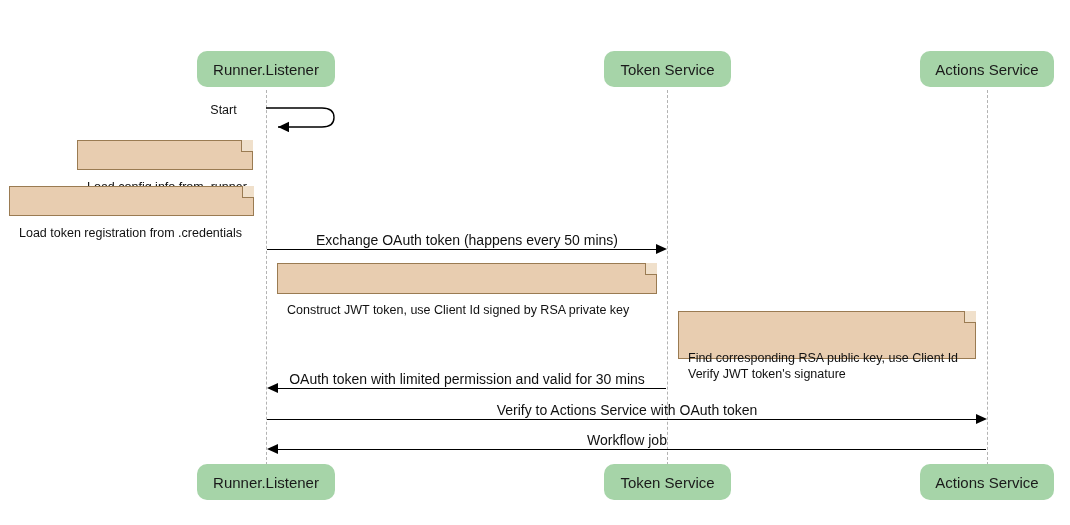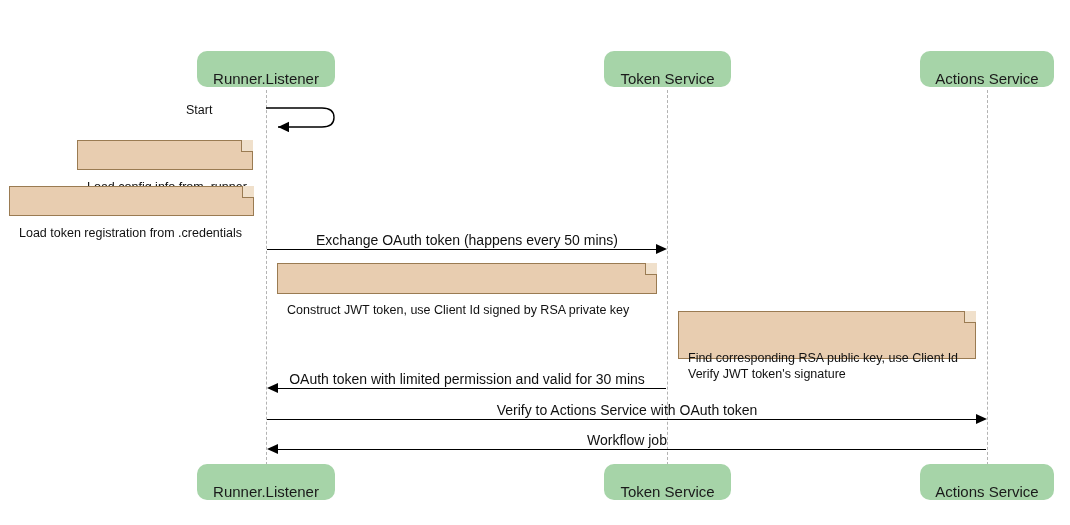--- a/index.html
+++ b/index.html
@@ -38,21 +38,21 @@
     width: 0;
     border-left: 1px dashed #b3b3b3;
   }
   
   .participant {
     position: absolute;
     height: 36px;
     border-radius: 10px;
     background: #a6d4a8;
     display: flex;
-    align-items: flex-end;
+    align-items: center;
     justify-content: center;
     font-size: 15px;
     color: #1a1a1a;
     box-sizing: border-box;
   }
   
   .note {
     position: absolute;
     background: #e8cdb0;
     border: 1px solid #9a7b52;
@@ -107,21 +107,21 @@
   
   .self-message {
     position: absolute;
   }
   .self-message svg { display: block; }
   .self-label {
     position: absolute;
     font-size: 12.5px;
     color: #111111;
     white-space: nowrap;
-    text-align: left;
+    text-align: center;
   }
 </style>
 </head>
 <body>
 
 <div id="diagram-root">
 
 
   <div class="lifeline" style="left:266px;"></div>
   <div class="lifeline" style="left:667px;"></div>

